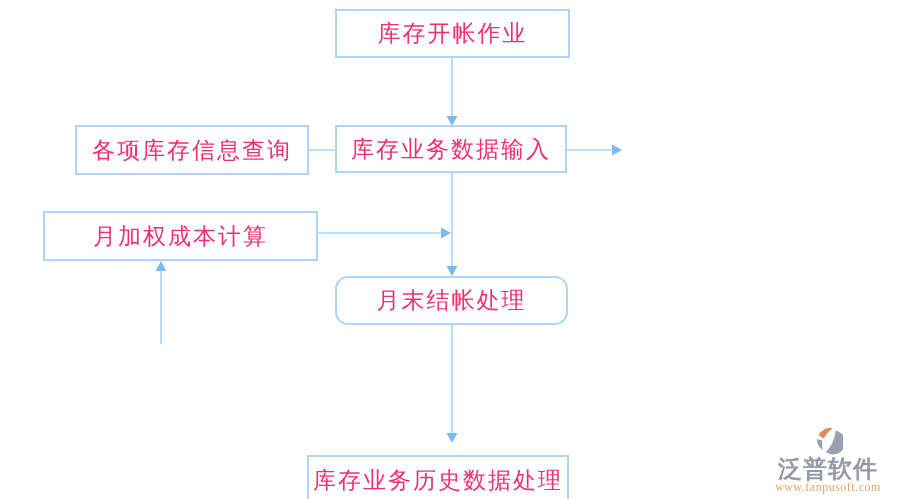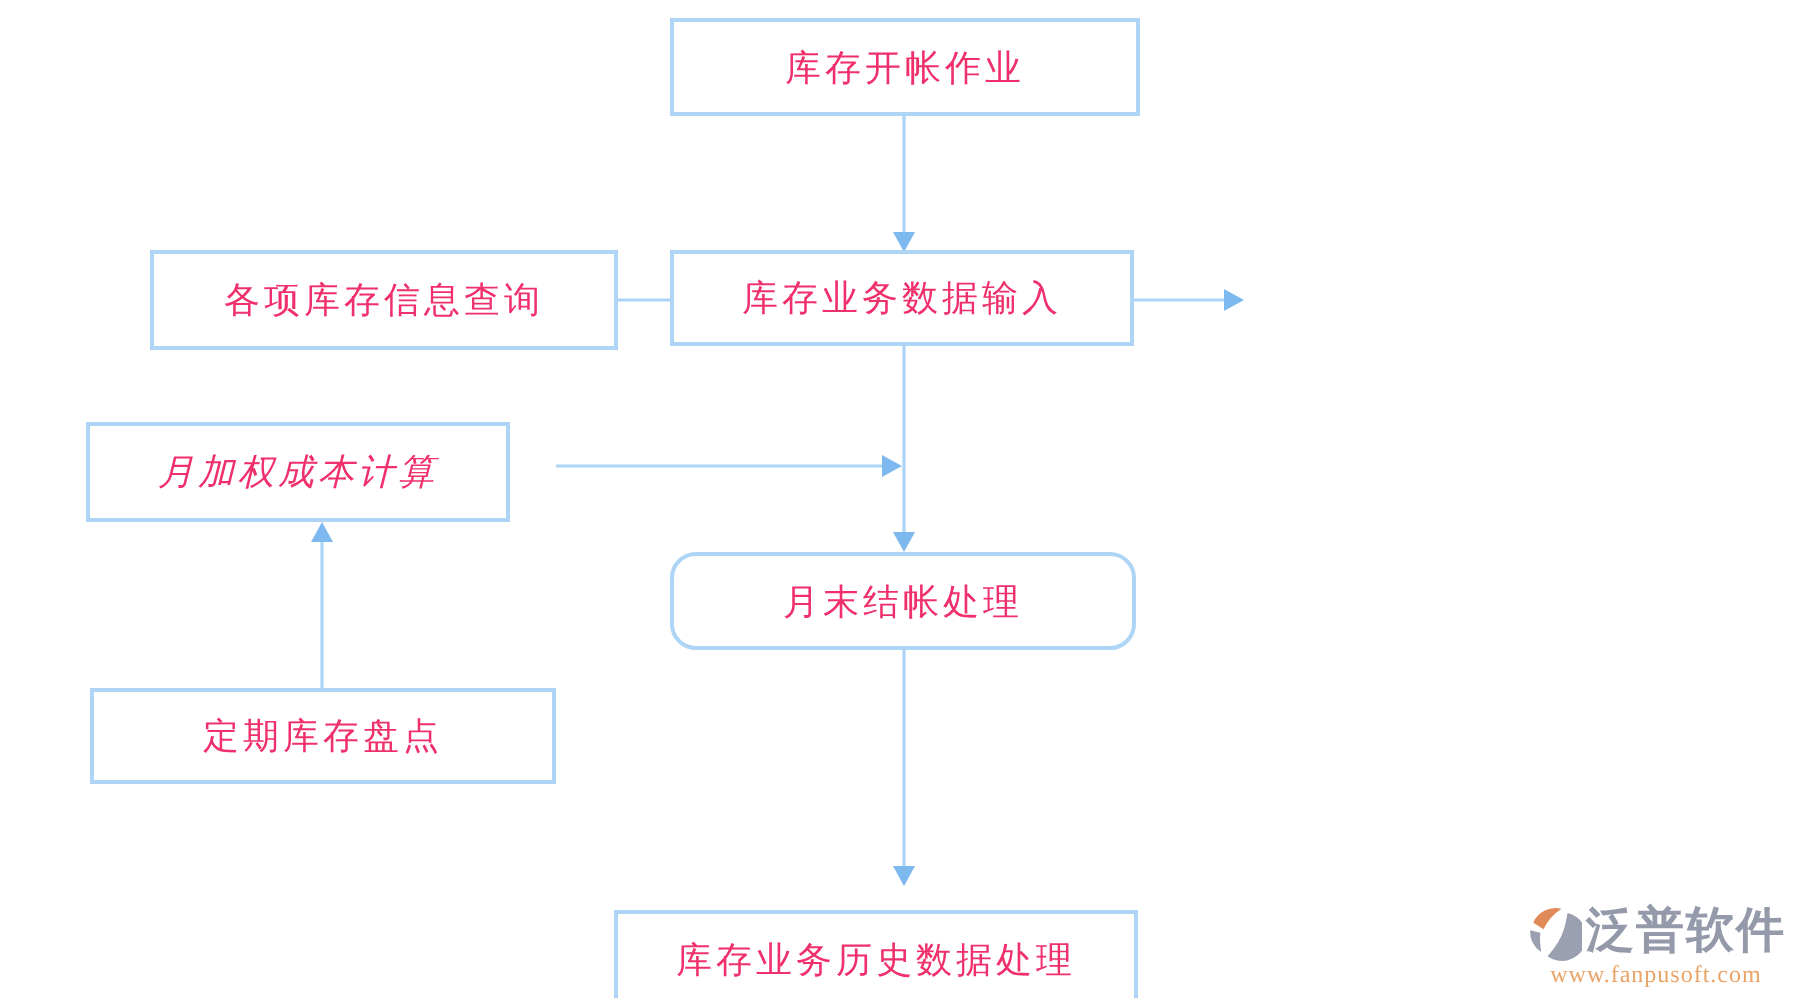--- a/index.html
+++ b/index.html
@@ -13,21 +13,21 @@
   }
   .node {
     position: absolute;
     box-sizing: border-box;
     border: 2px solid var(--box-border, #aed5f5);
     background: #ffffff;
     display: flex;
     align-items: center;
     justify-content: center;
     color: var(--box-text, #f0306c);
-    font-size: 18px;
+    font-size: 23px;
     letter-spacing: 2px;
     white-space: nowrap;
   }
   svg.arrows {
     position: absolute;
     left: 0; top: 0;
     width: 900px; height: 499px;
     pointer-events: none;
   }
   .aline { stroke: var(--arrow-line, #abd4f6); stroke-width: 1.6; fill: none; }
@@ -35,20 +35,21 @@
   .watermark {
     position: absolute;
     right: 5px;
     bottom: 4px;
     width: 134px;
   }
   .wm-top {
     display: flex;
     align-items: center;
     gap: 2px;
+    flex-direction: column;
   }
   .wm-brand {
     font-family: "Liberation Sans", "DejaVu Sans", sans-serif;
     font-weight: bold;
     font-size: 24px;
     color: var(--brand-color, #949aa9);
     letter-spacing: 1px;
     line-height: 1;
   }
   .wm-url {
@@ -97,25 +98,24 @@
     </g>
   </svg>
 
   <div class="node" style="left:335px; top:9px;  width:235px; height:49px;">库存开帐作业</div>
 
   <div class="node" style="left:335px; top:125px; width:232px; height:48px;">库存业务数据输入</div>
 
   <div class="node" style="left:43px;  top:125px; width:234px; height:50px;margin-left:32px;">各项库存信息查询</div>
 
 
-  <div class="node" style="left:43px;  top:211px; width:212px; height:50px;font-style:italic;">月加权成本计算</div>
+  <div class="node" style="left:43px;  top:211px; width:275px; height:50px;">月加权成本计算</div>
 
   <div class="node" style="left:335px; top:276px; width:233px; height:49px;border-radius:13px;">月末结帐处理</div>
 
-  <div class="node" style="left:45px;  top:344px; width:233px; height:48px;">定期库存盘点</div>
 
   <div class="node" style="left:307px; top:443px; width:262px; height:50px;margin-top:12px;">库存业务历史数据处理</div>
 
   <div class="watermark">
     <div class="wm-top">
       <span style="display:inline-block; width:30px; height:30px;">
         <svg width="30" height="30" viewBox="0 0 32 32" xmlns="http://www.w3.org/2000/svg">
           <path d="M6 11 A 13 13 0 0 1 21 3.6 Q 14.5 8 11.5 14.5 Z" fill="#e08a5a"></path>
           <path d="M4.4 15 A 12.6 12.6 0 0 0 10.2 26.6 Q 9.3 20.5 9.8 16.4 Z" fill="#9aa0af"></path>
           <path d="M24.3 5.8 A 13 13 0 1 1 13.6 28.9 Q 20.5 21.5 22.7 13.5 Q 23.6 9.6 24.3 5.8 Z" fill="#9aa0af"></path>

